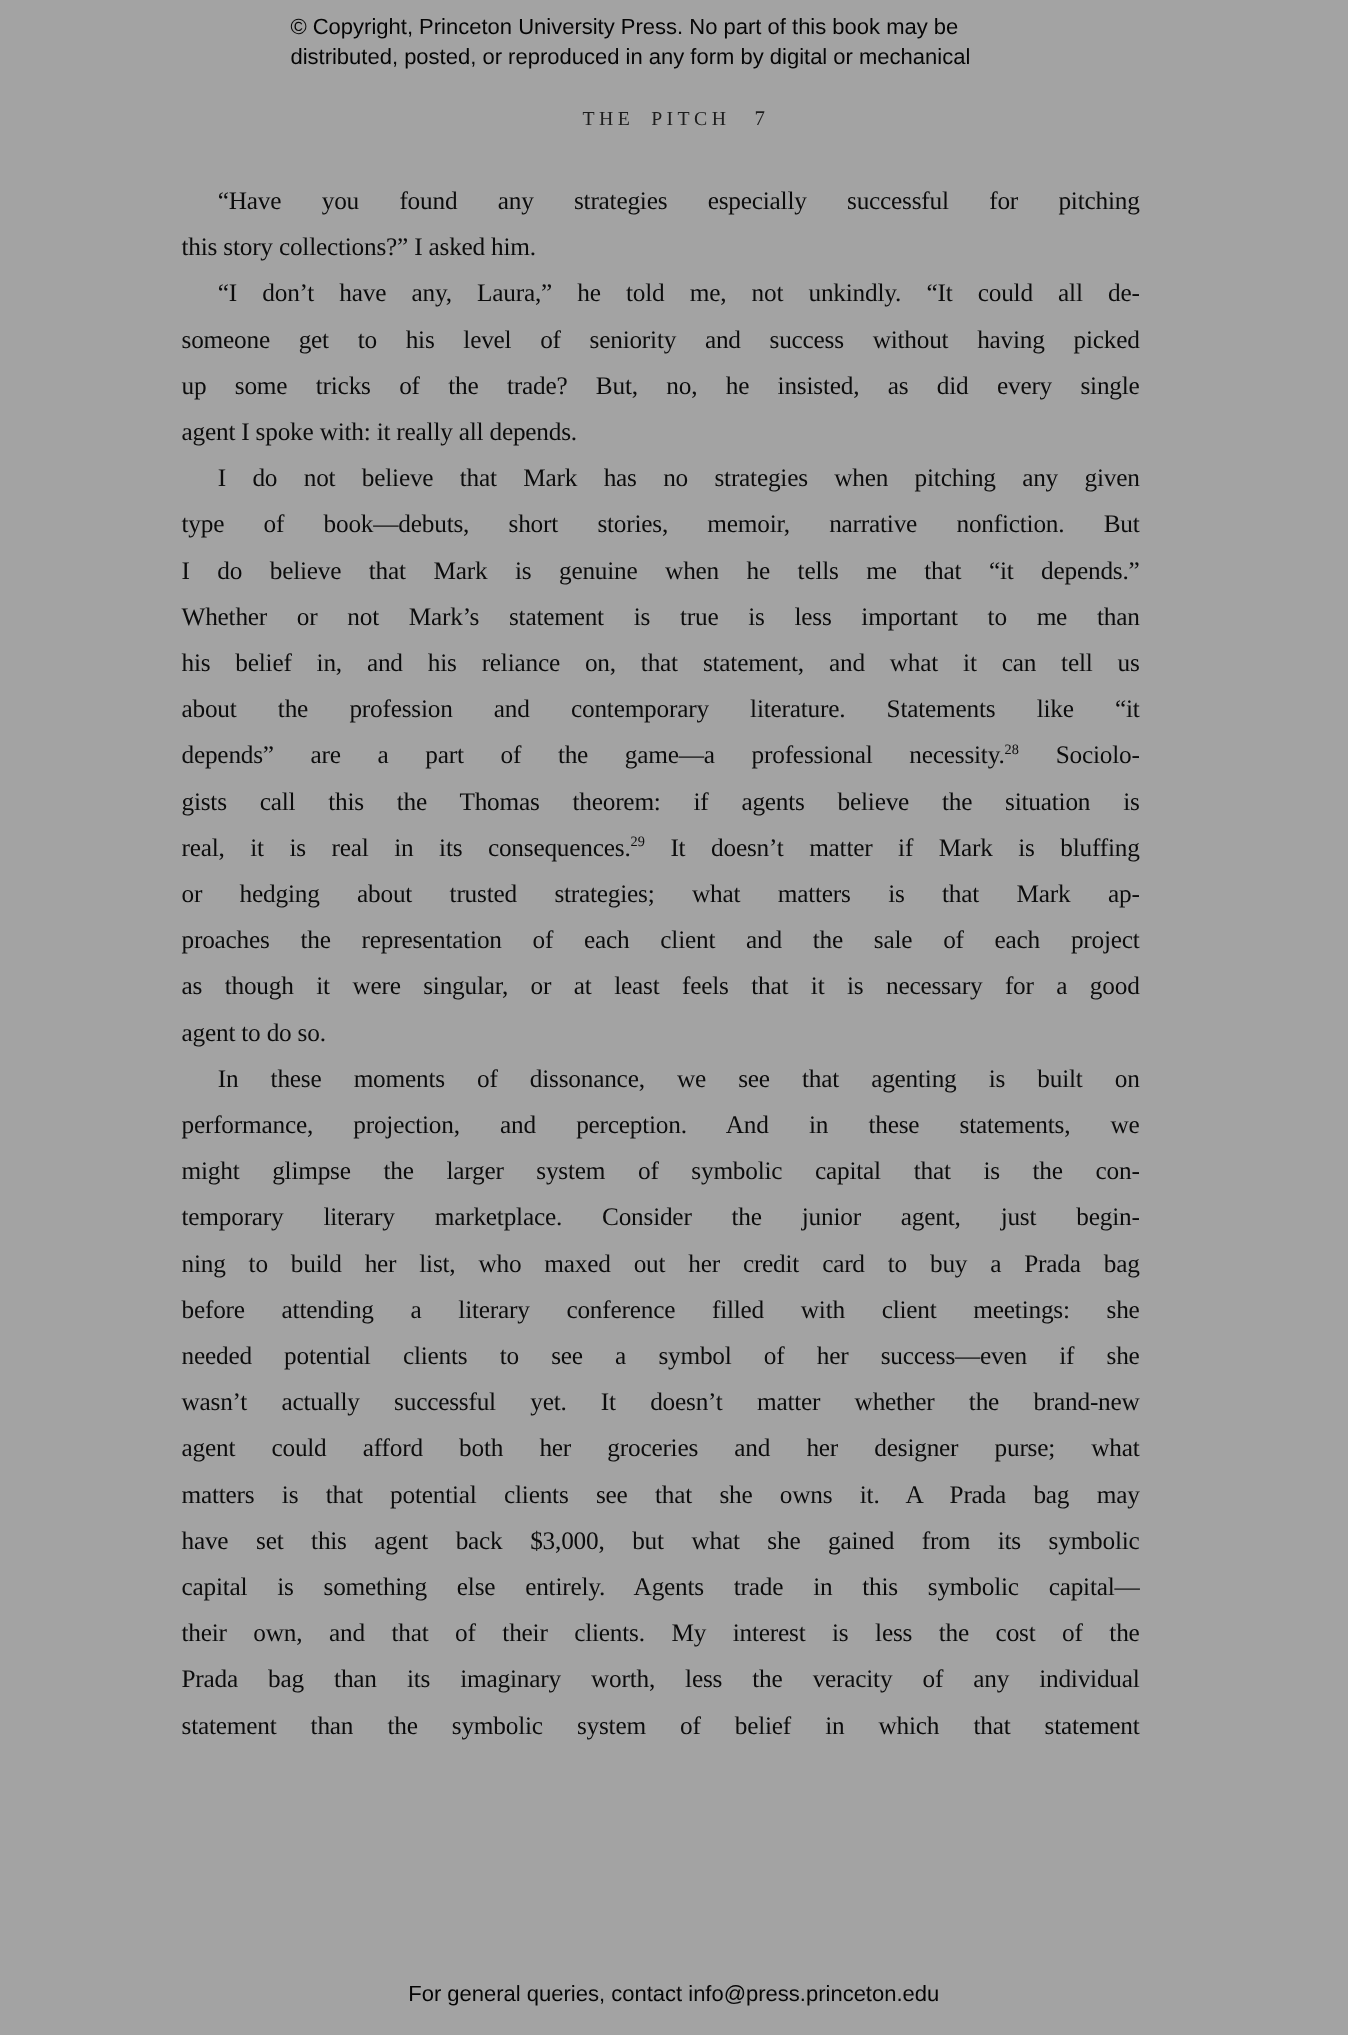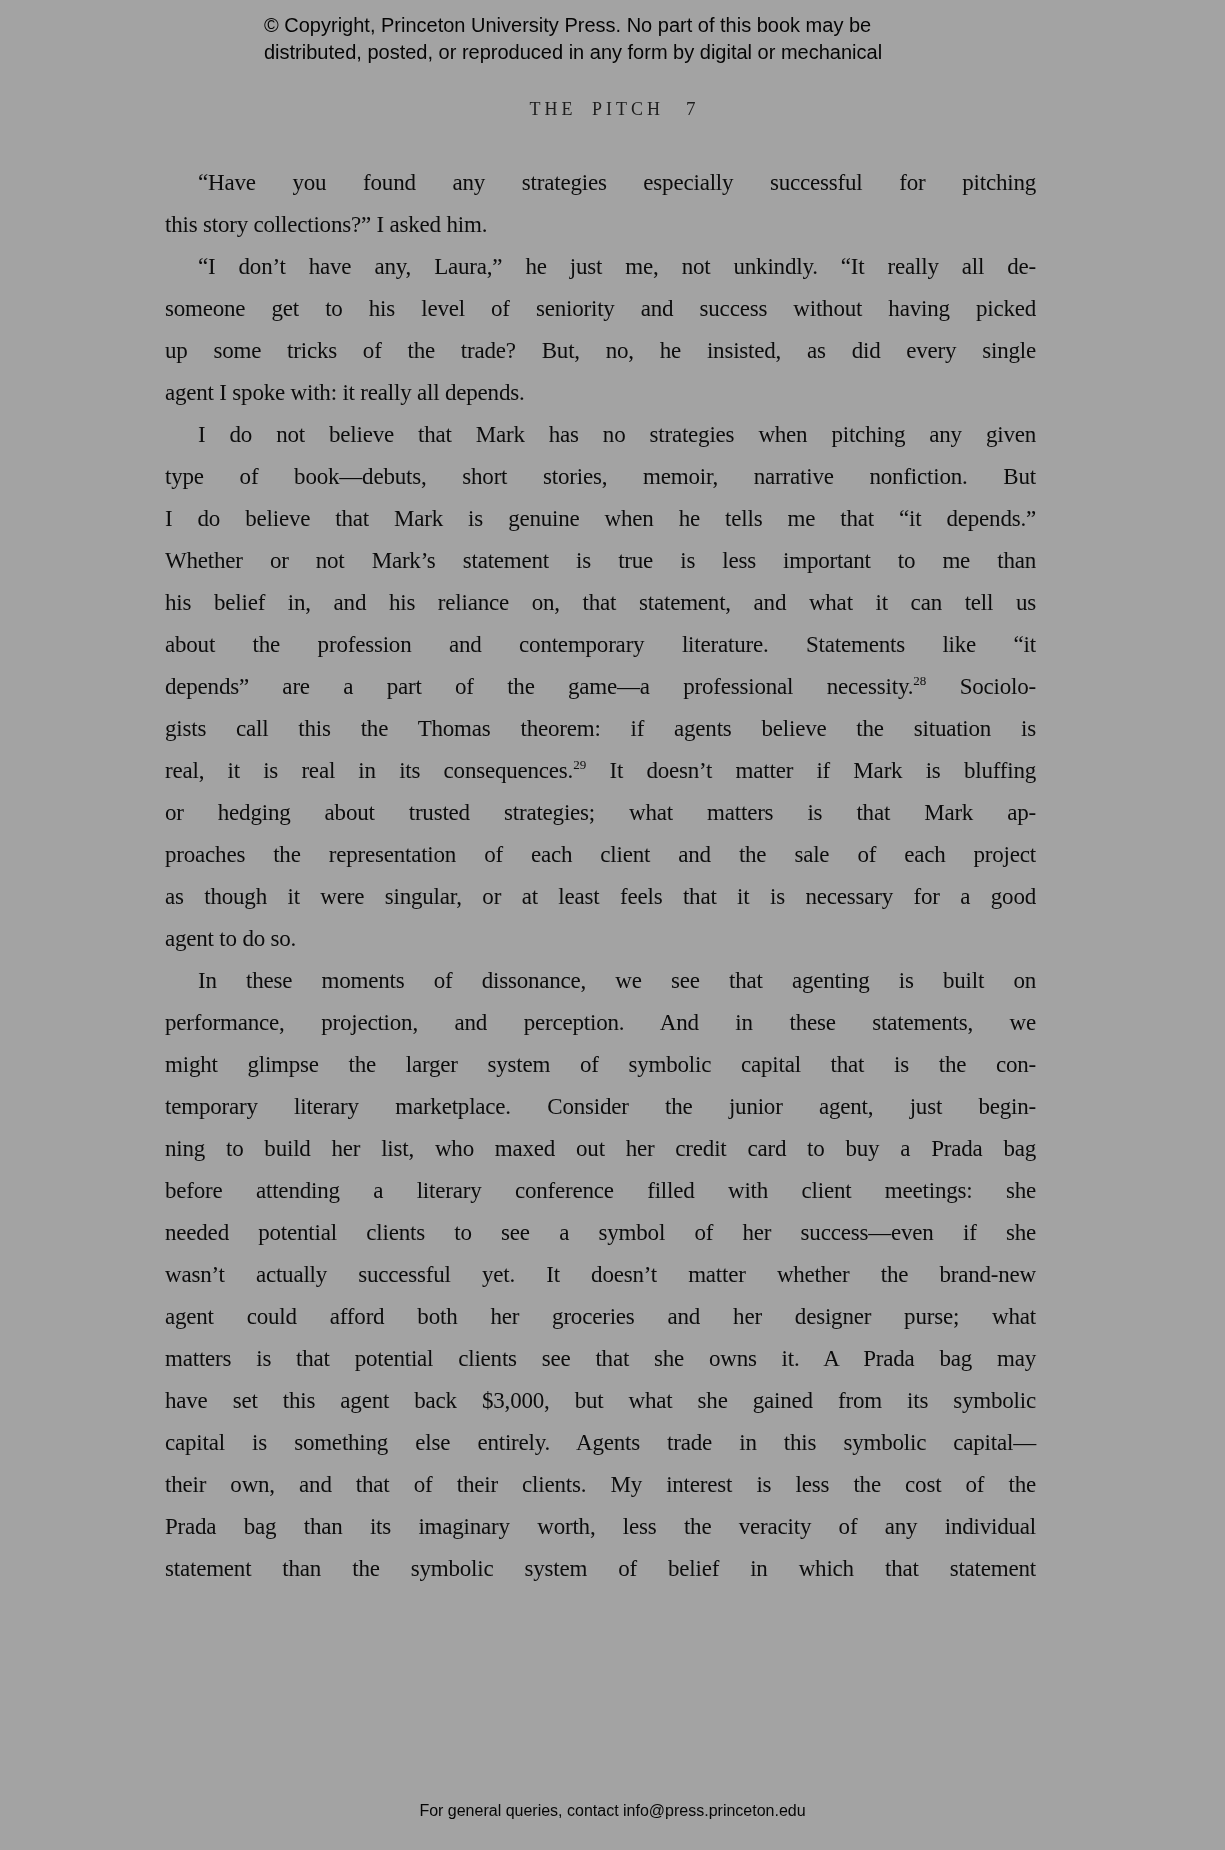--- a/index.html
+++ b/index.html
@@ -65,21 +65,21 @@
     top: -9px;
     letter-spacing: 0;
   }
   .footer {
     position: absolute;
     top: 1802px;
     left: 0;
     width: 100%;
     text-align: center;
     font-family: "Liberation Sans", sans-serif;
-    font-size: 16px;
+    font-size: 20px;
     color: #050505;
   }
 </style>
 </head>
 <body>
 
 <div class="page">
 
   <div class="copyright">
     <div>© Copyright, Princeton University Press. No part of this book may be</div>
@@ -90,21 +90,21 @@
     <span class="head-title">THE PITCH</span>
     <span class="head-pagenum">7</span>
   </div>
 
   <div class="body-text">
       <div class="para">
         <div class="line just indent"><span>“Have you found any strategies especially successful for pitching</span></div>
         <div class="line"><span>this story collections?” I asked him.</span></div>
       </div>
       <div class="para">
-        <div class="line just indent"><span>“I don’t have any, Laura,” he just me, not unkindly. “It really all de-</span></div>
+        <div class="line just indent"><span>“I don’t have any, Laura,” he told me, not unkindly. “It could all de-</span></div>
         <div class="line just"><span>someone get to his level of seniority and success without having picked</span></div>
         <div class="line just"><span>up some tricks of the trade? But, no, he insisted, as did every single</span></div>
         <div class="line"><span>agent I spoke with: it really all depends.</span></div>
       </div>
       <div class="para">
         <div class="line just indent"><span>I do not believe that Mark has no strategies when pitching any given</span></div>
         <div class="line just"><span>type of book—debuts, short stories, memoir, narrative nonfiction. But</span></div>
         <div class="line just"><span>I do believe that Mark is genuine when he tells me that “it depends.”</span></div>
         <div class="line just"><span>Whether or not Mark’s statement is true is less important to me than</span></div>
         <div class="line just"><span>his belief in, and his reliance on, that statement, and what it can tell us</span></div>

